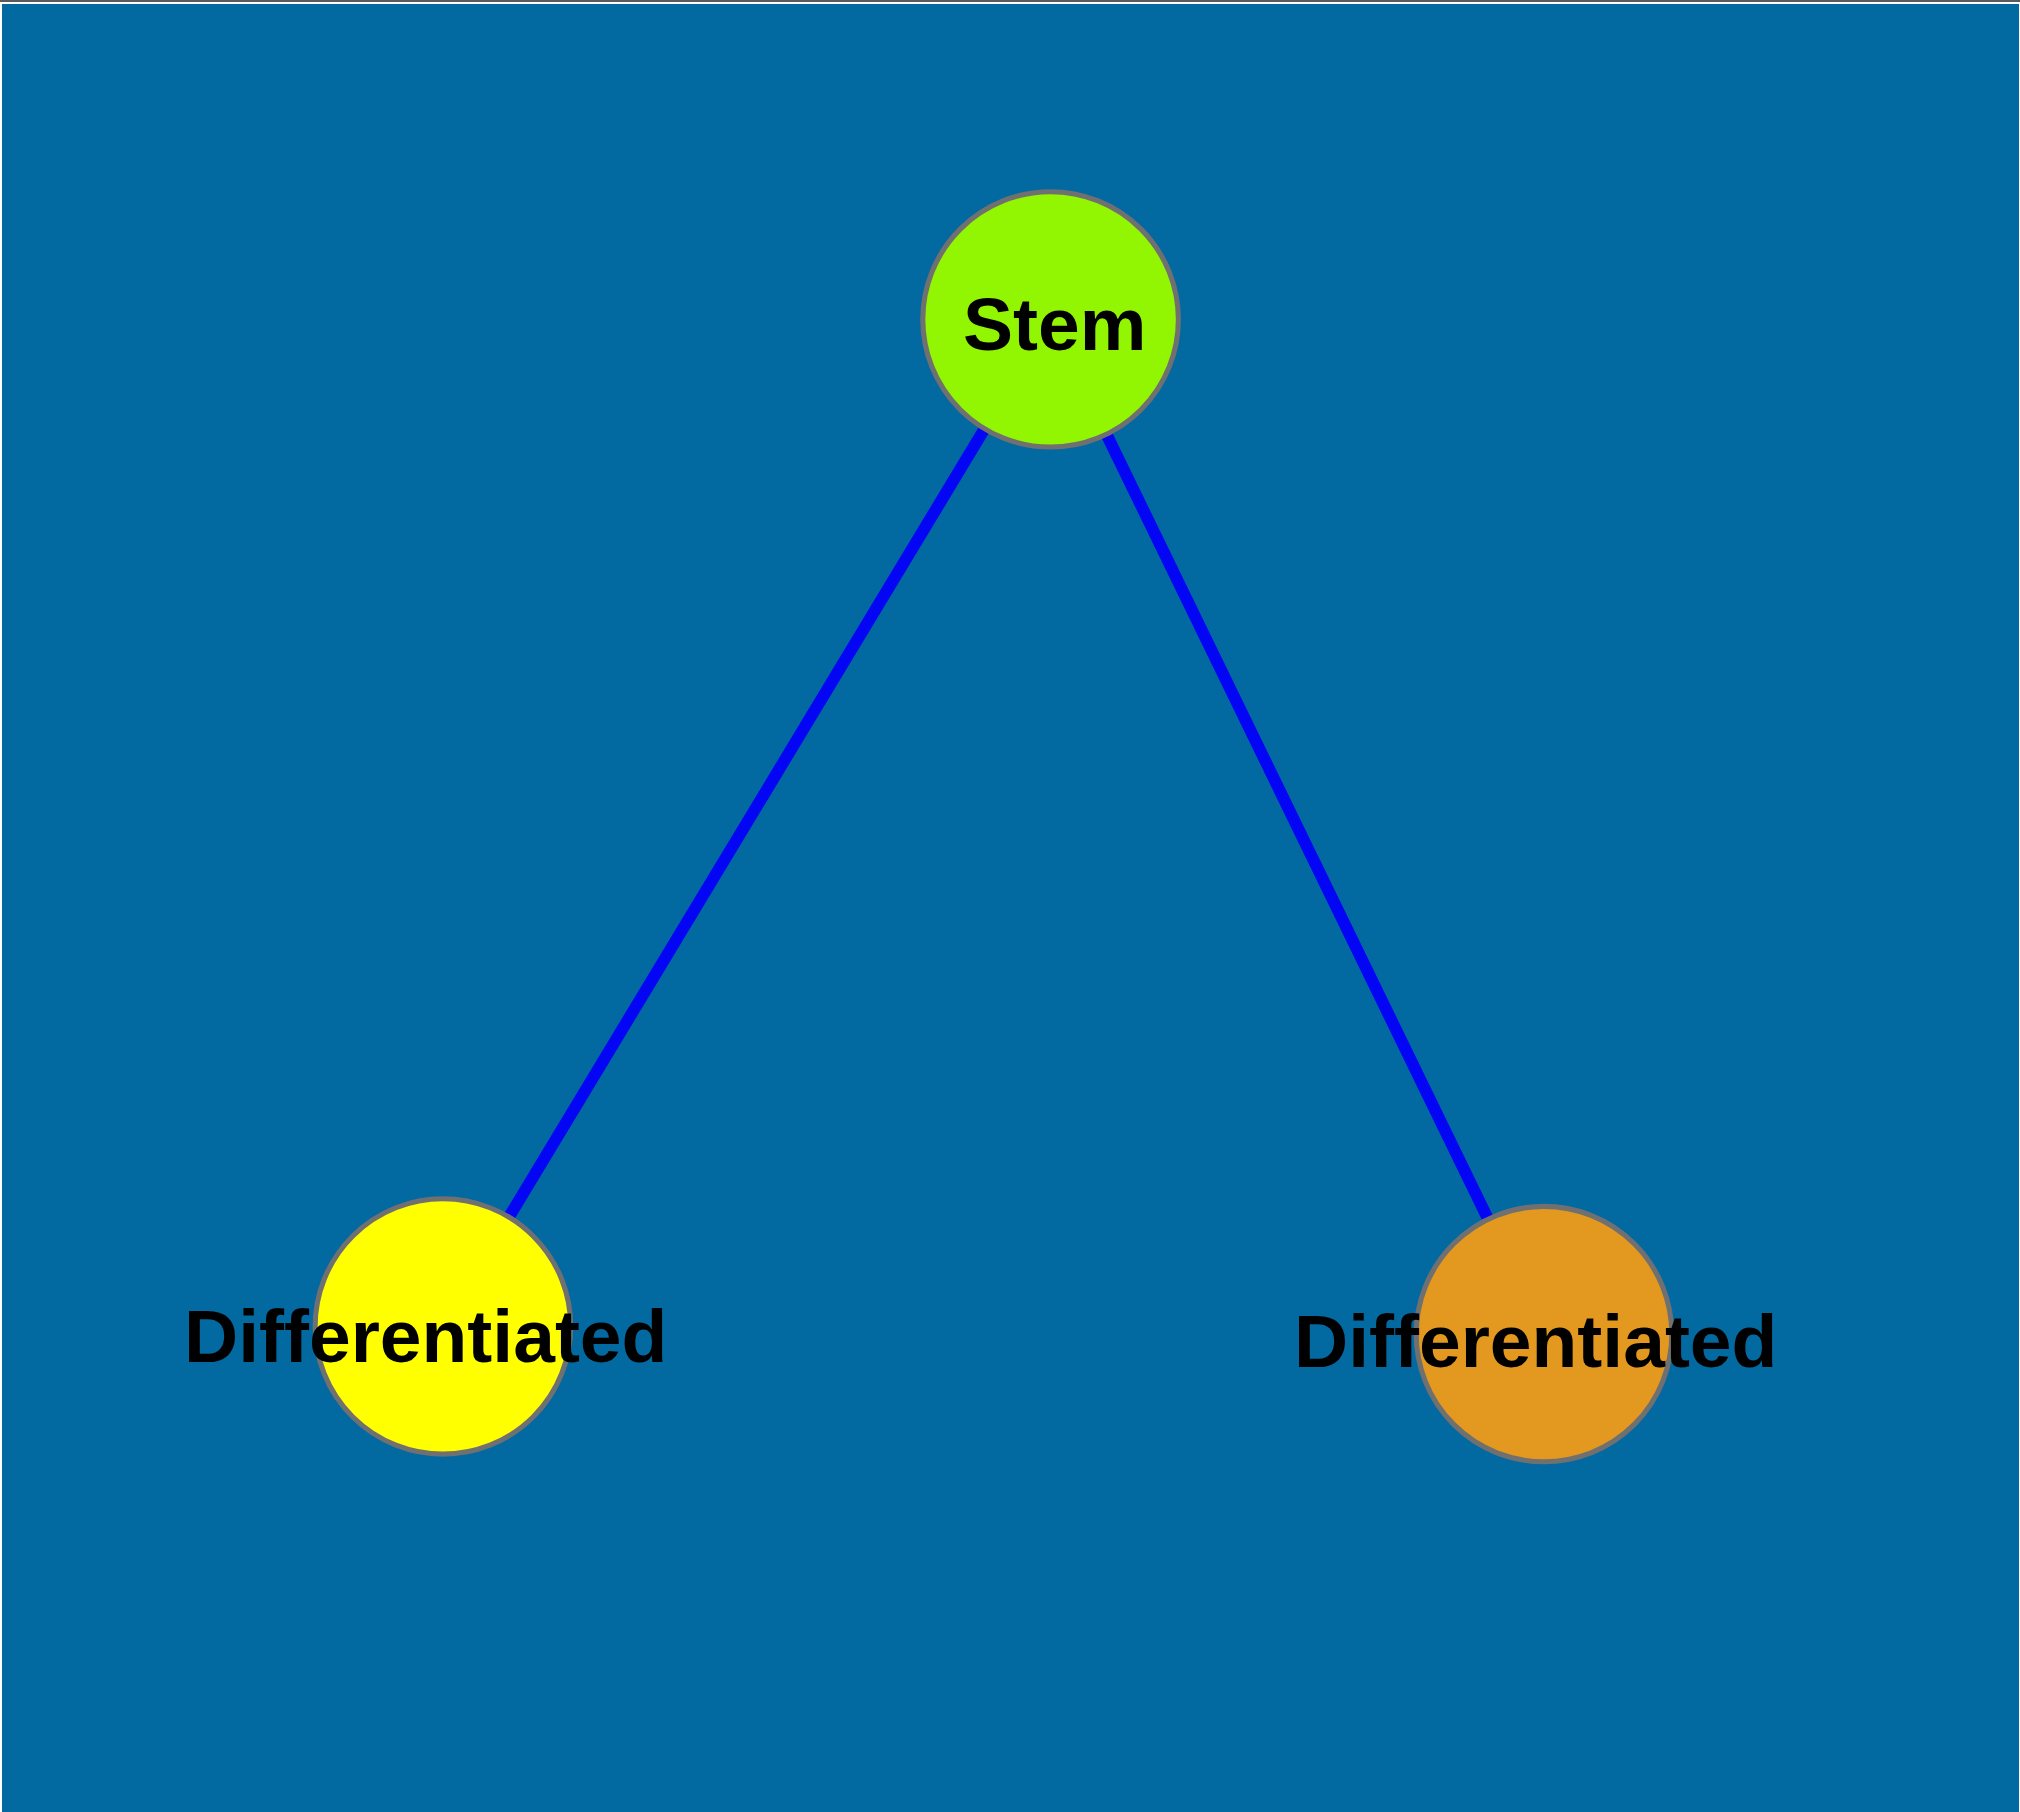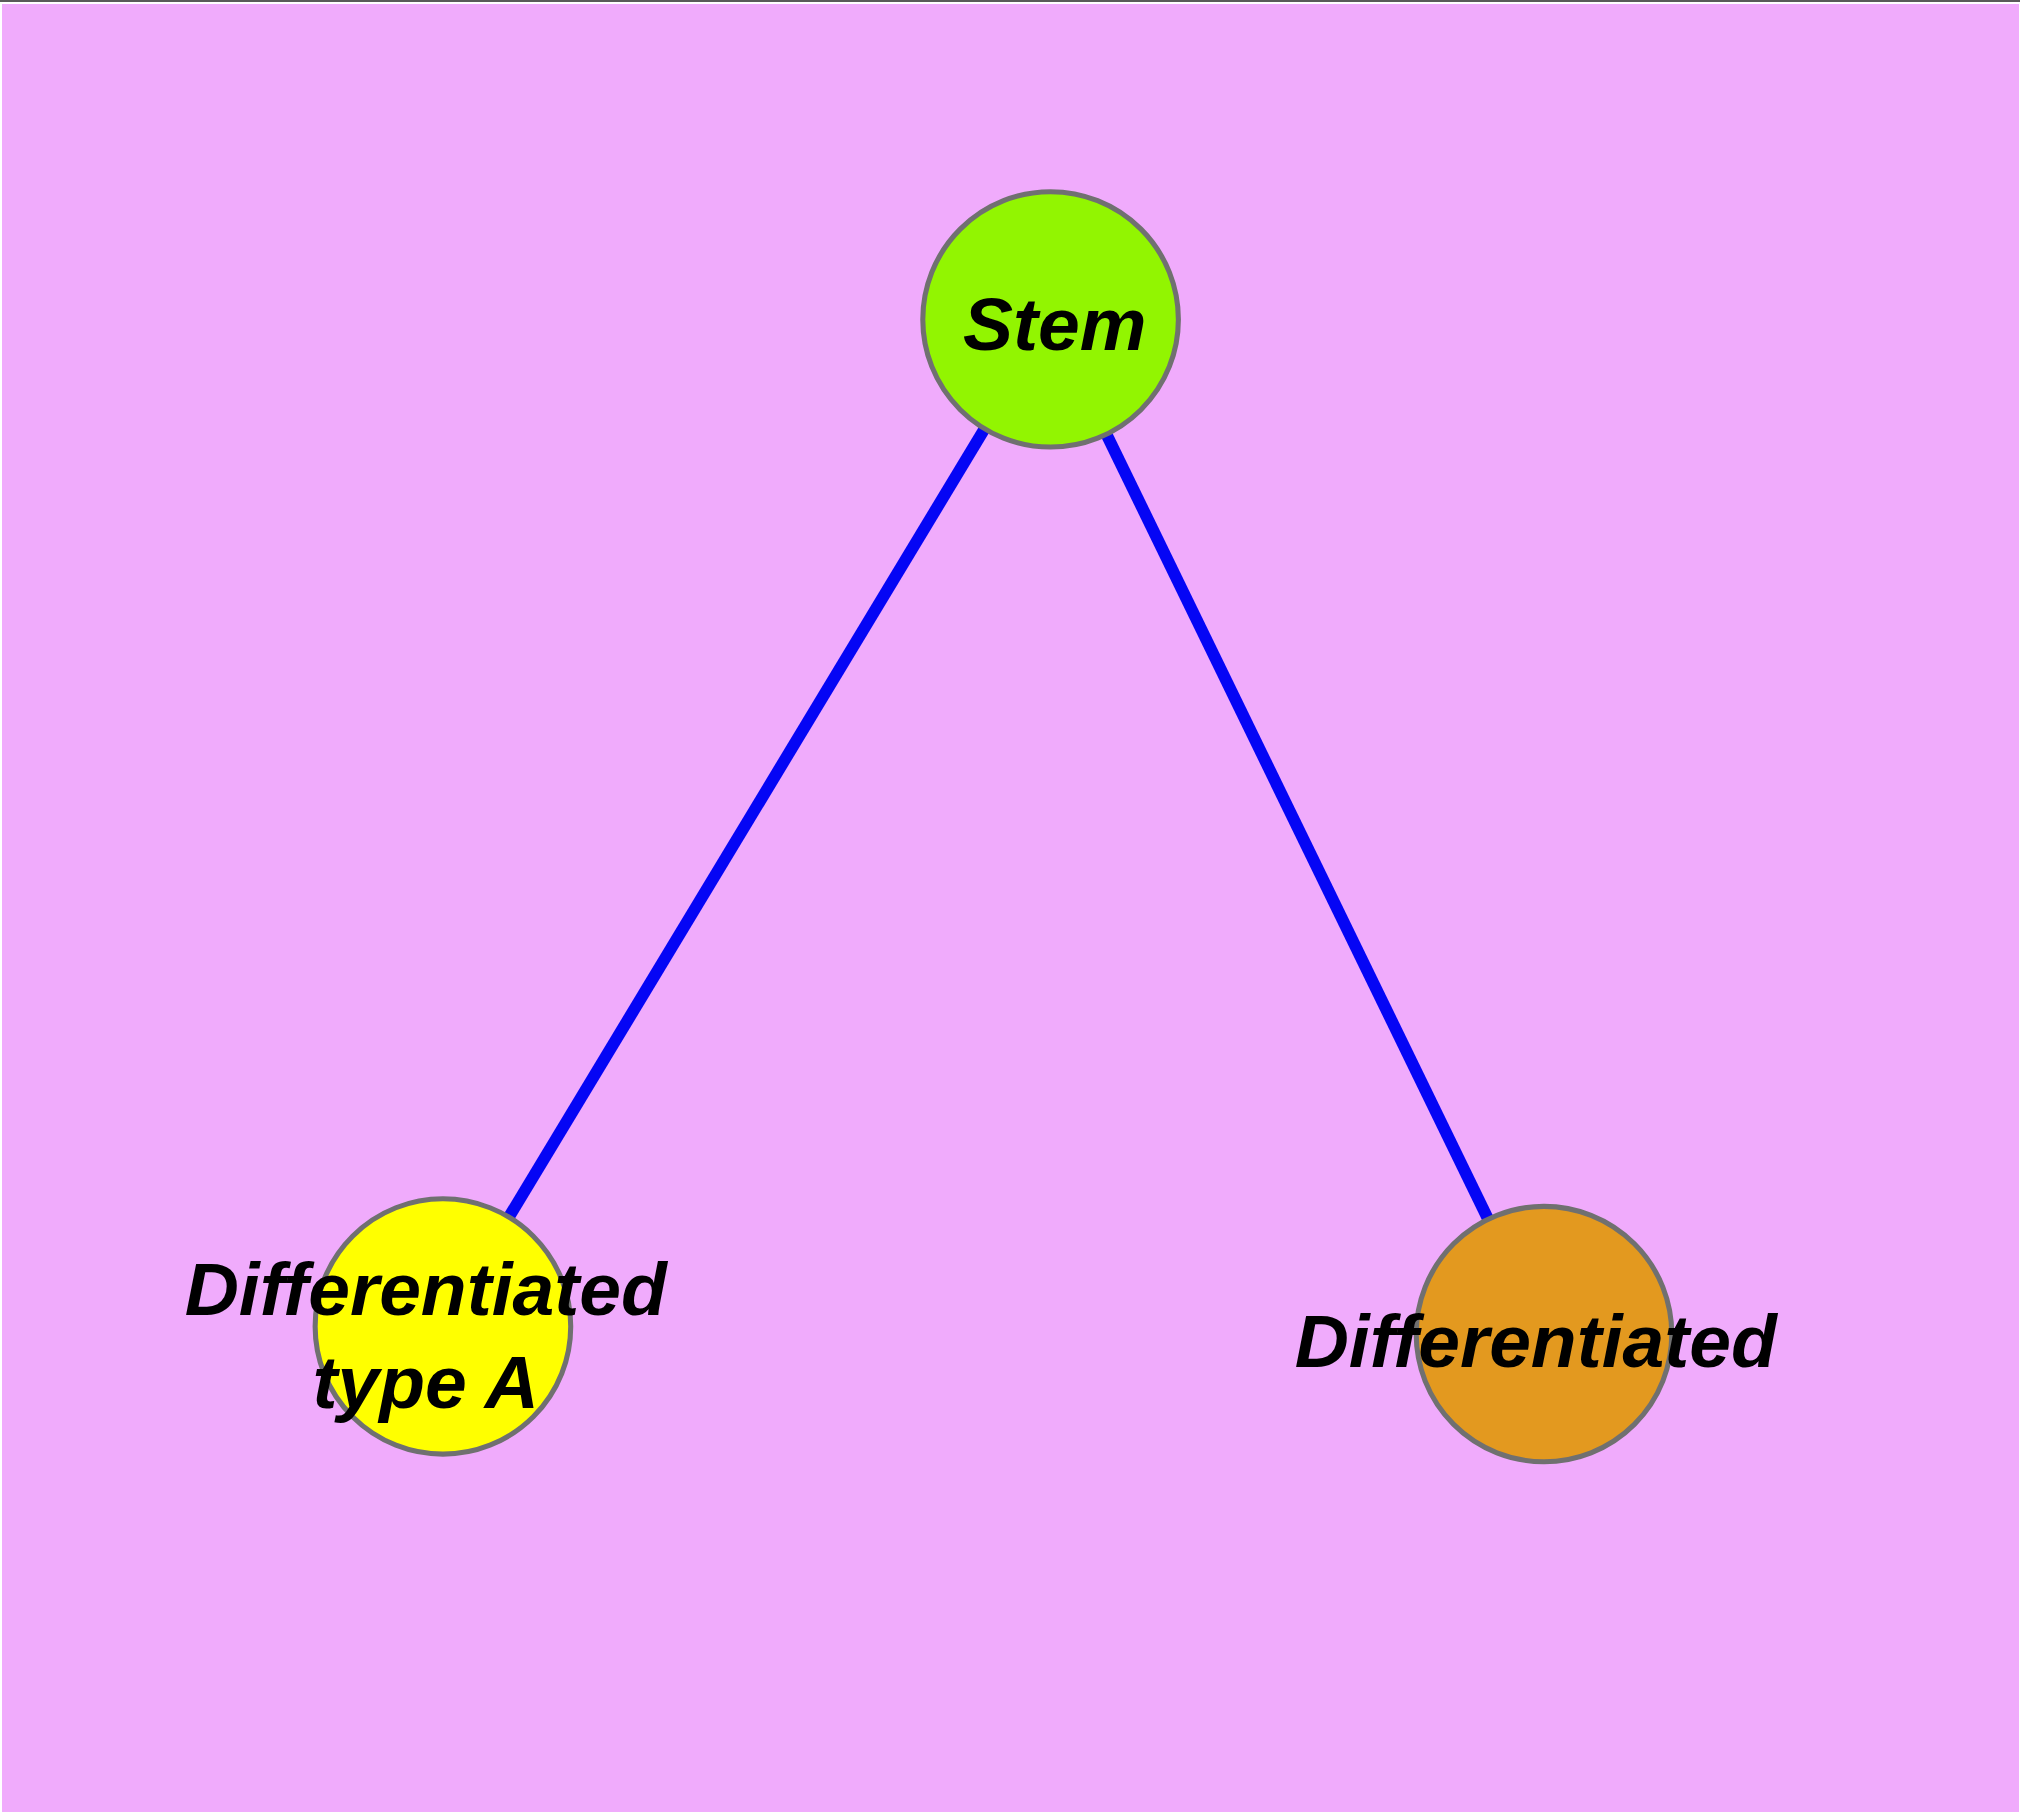--- a/index.html
+++ b/index.html
@@ -43,36 +43,35 @@
     color: #000000;
     pointer-events: none;
   }
   .node-label span { display: block; }
 </style>
 </head>
 <body>
 
 <div class="canvas">
   <div class="top-hairline"></div>
-  <div class="field" id="field" style="background: #f0abfc; font-style: italic;">
+  <div class="field" id="field" style="background: #0369a1;">
     <svg id="graph-svg" viewBox="0 0 2384 2138" preserveAspectRatio="none">
         <line x1="1239" y1="373" x2="521" y2="1564" stroke="#0505F5" stroke-width="14"></line>
         <line x1="1239" y1="373" x2="1822" y2="1573" stroke="#0505F5" stroke-width="14"></line>
         <circle cx="1239" cy="373" r="151" fill="#92F501" stroke="#707070" stroke-width="6"></circle>
         <circle cx="521" cy="1564" r="151" fill="#FFFF00" stroke="#707070" stroke-width="6"></circle>
         <circle cx="1822" cy="1573" r="151" fill="#E3991F" stroke="#707070" stroke-width="6"></circle>
       </svg>
 
     <div class="node-label" style="left: 1053px; top: 320px; color: rgb(0, 0, 0);">
       <span>Stem</span>
     </div>
 
     <div class="node-label" style="left: 424px; top: 1332px; color: rgb(0, 0, 0);">
       <span>Differentiated</span>
-      <span>type A</span>
     </div>
 
     <div class="node-label" style="left: 1534px; top: 1337px; color: rgb(0, 0, 0);">
       <span>Differentiated</span>
     </div>
   </div>
 </div>
 
 
 </body></html>

